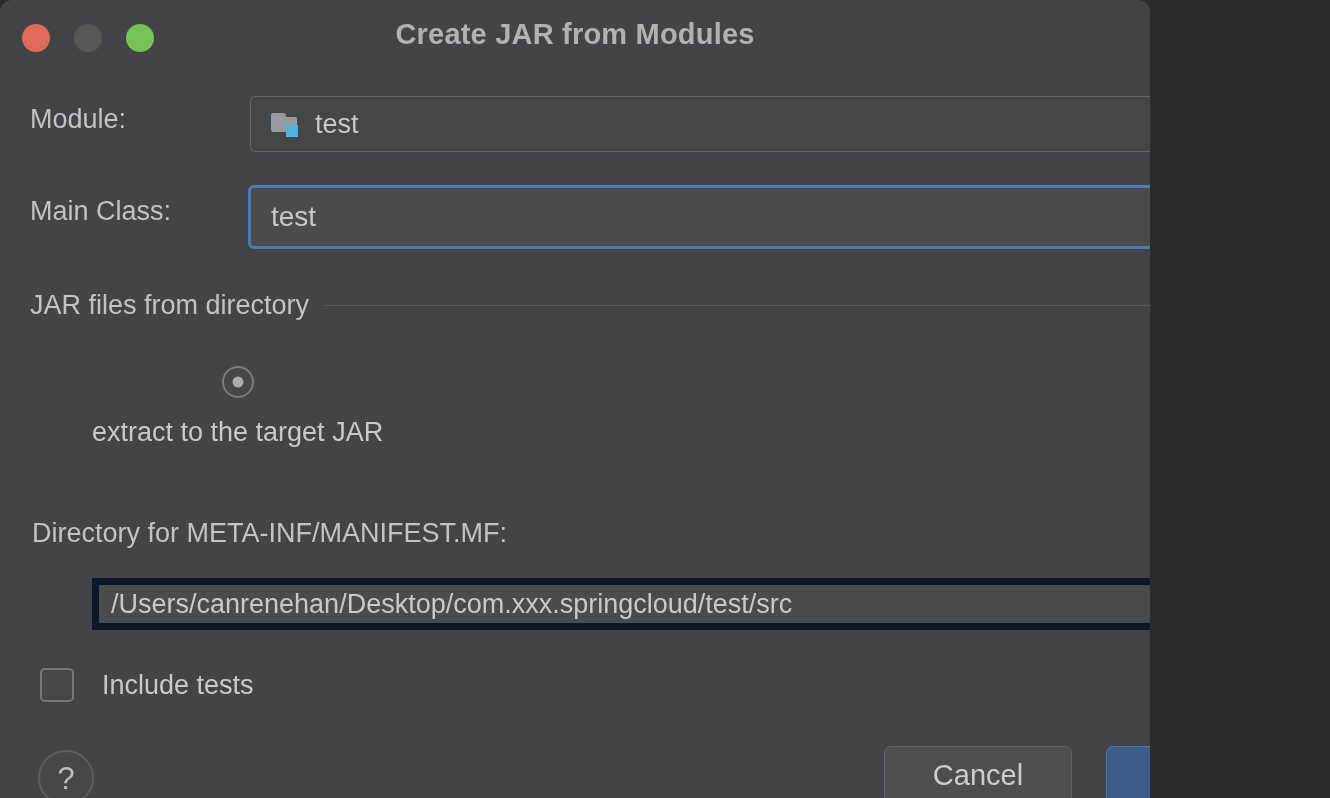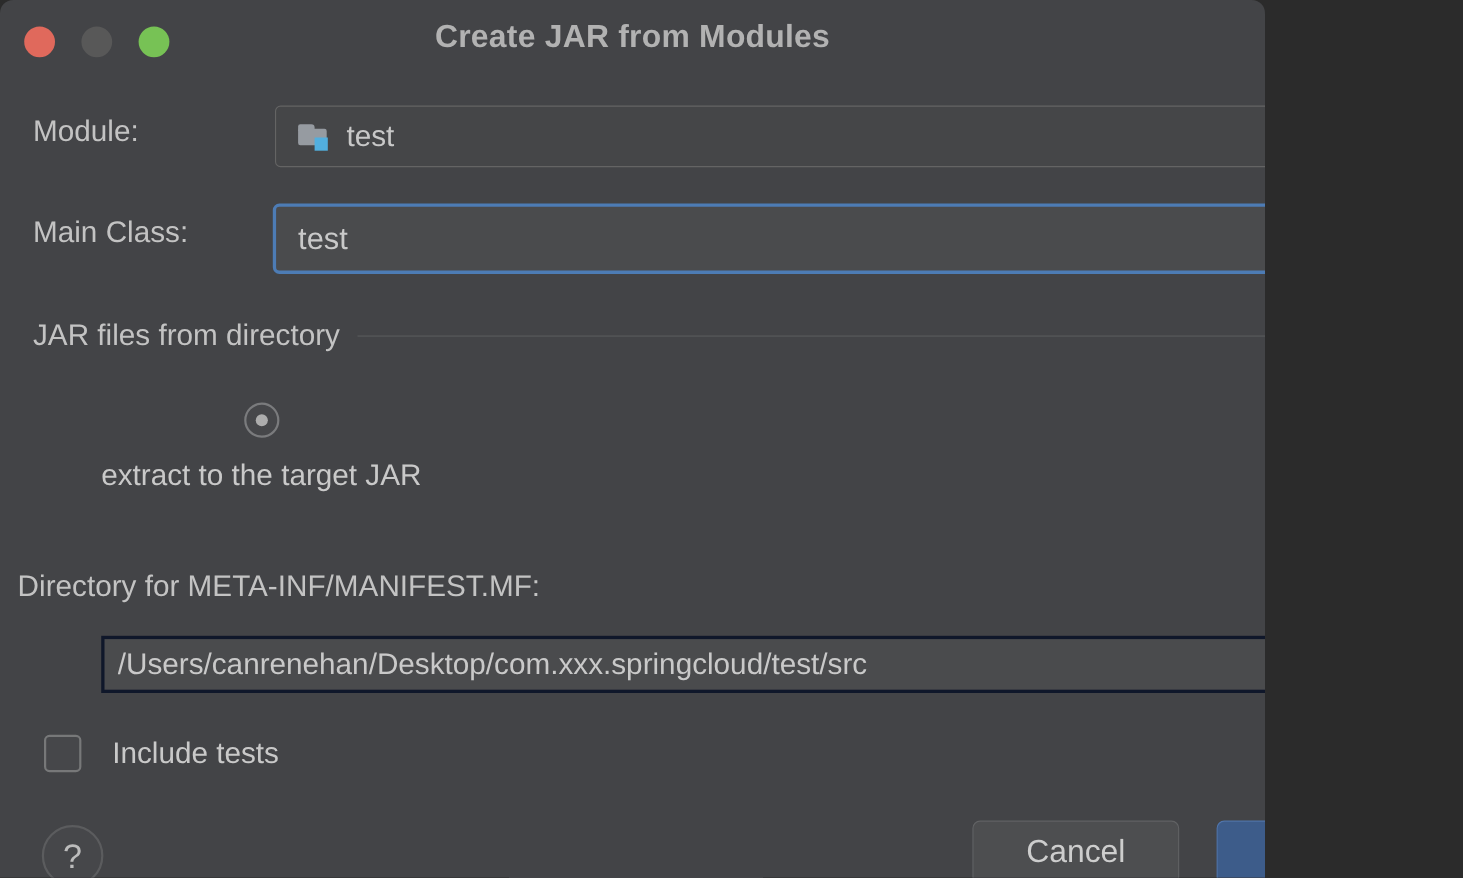--- a/index.html
+++ b/index.html
@@ -230,34 +230,34 @@
     background: #adadad;
   }
   .radio-label {
     color: #c9c9c9;
     font-size: 27px;
   }
 
   
   .dir-label {
     position: absolute;
-    left: 16px;
+    left: 32px;
     top: 518px;
     color: #c3c3c3;
     font-size: 27px;
   }
   .path-field {
     position: absolute;
     left: 92px;
     top: 578px;
     width: 1202px;
     height: 52px;
     box-sizing: border-box;
     background: #4a4b4d;
-    border: 3px solid #0f172a;
+    border: 7px solid #0f172a;
     display: flex;
     align-items: center;
     padding-left: 12px;
   }
   .path-field .value {
     color: #c9c9c9;
     font-size: 27px;
     white-space: nowrap;
     overflow: hidden;
   }

